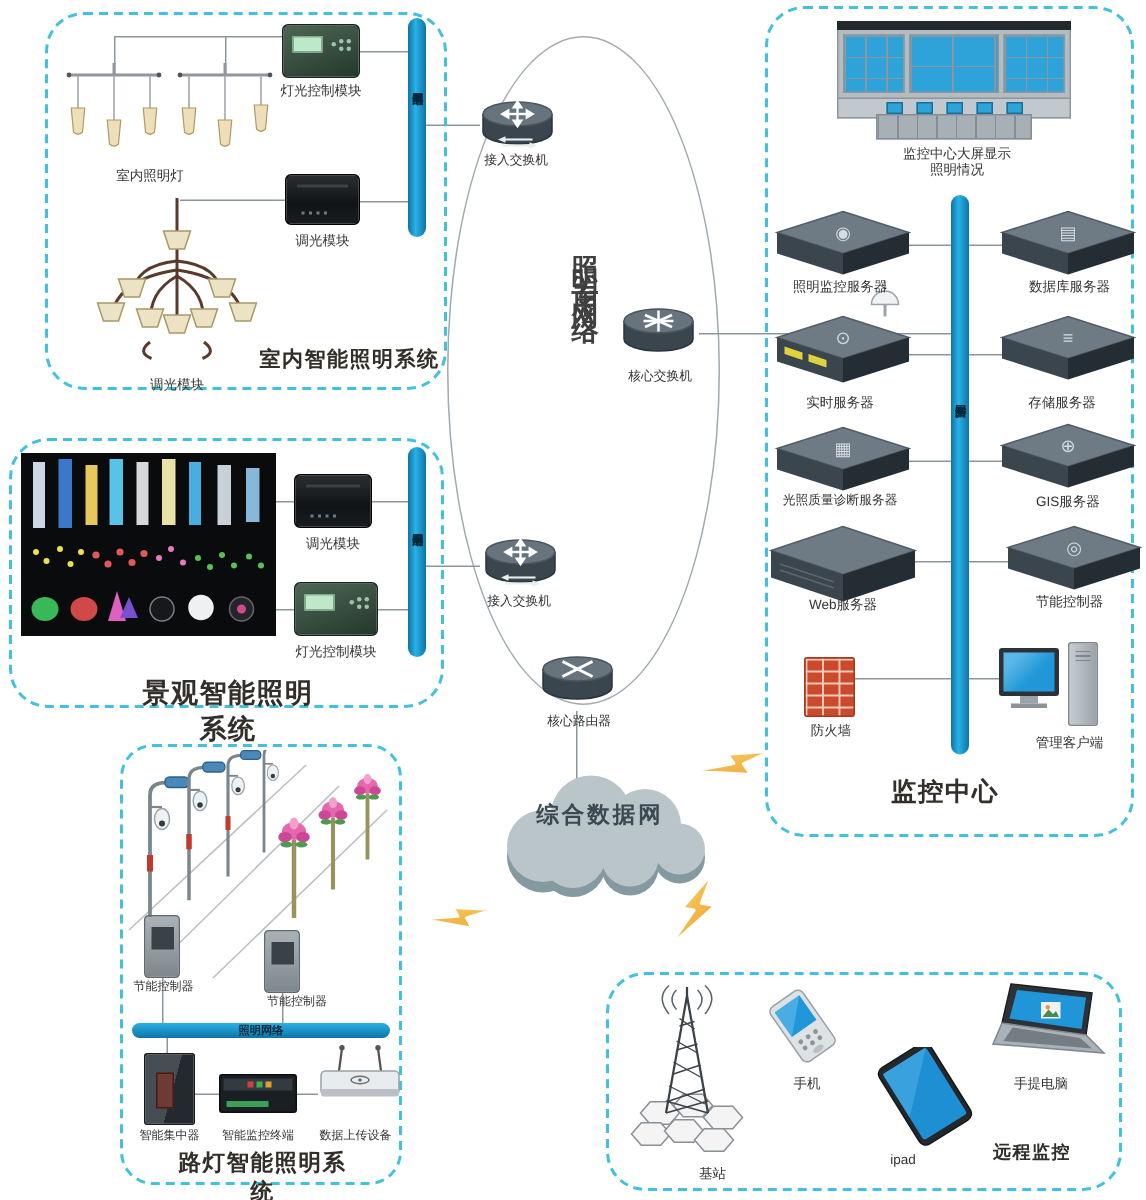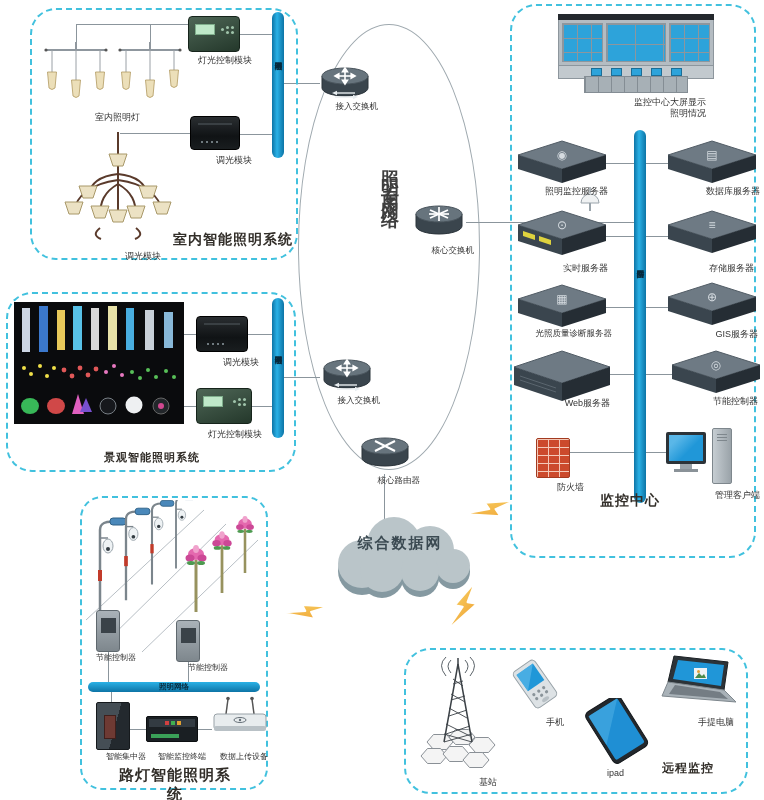--- a/index.html
+++ b/index.html
@@ -1,20 +1,20 @@
 <!DOCTYPE html>
 <html><head>
 <meta charset="utf-8">
 <style>
 *{margin:0;padding:0;box-sizing:border-box}
 html,body{width:764px;height:800px;background:#fff;overflow:hidden;
   font-family:"Liberation Sans",sans-serif;position:relative}
 .abs{position:absolute}
 .box{position:absolute;border:2px dashed #41c1de;border-radius:26px;background:transparent}
-.lbl{position:absolute;font-size:9px;color:#333;text-align:right;line-height:1.15}
+.lbl{position:absolute;font-size:9px;color:#333;text-align:center;line-height:1.15}
 .btitle{position:absolute;font-family:"Liberation Serif",serif;font-weight:bold;
   color:#322e29;text-align:center;letter-spacing:1px}
 .ln{position:absolute;background:#8b959c}
 .bus{position:absolute;border-radius:6px;overflow:hidden}
 .busv{background:linear-gradient(90deg,#0d74a6,#2ab1e6 42%,#0d74a6)}
 .bush{background:linear-gradient(#2ab1e6,#0d74a6)}
 .busv span{display:block;margin:0 auto;writing-mode:vertical-rl;text-orientation:upright;
   font-size:7.5px;font-weight:bold;color:#07293c;line-height:12px}
 .bush span{display:block;text-align:center;font-size:7.5px;font-weight:bold;color:#07293c;line-height:10px}
 .netlabel{position:absolute;writing-mode:vertical-rl;text-orientation:upright;
@@ -216,21 +216,21 @@
     <div class="slot"></div>
     <div class="led"></div>
   </div>
 <div class="gmod" style="left:196px;top:388px;width:56px;height:36px">
     <div class="lcd"></div>
     <div class="dots"></div>
   </div>
 
 <div class="lbl" style="left:185px;top:357px;width:74px">调光模块</div>
 <div class="lbl" style="left:186px;top:429px;width:76px">灯光控制模块</div>
-<div class="btitle" style="left:88px;top:450px;width:128px;font-size:11px">景观智能照明系统</div>
+<div class="btitle" style="left:88px;top:450px;width:128px;font-size:18px">景观智能照明系统</div>
 
 <svg class="abs" style="left:84px;top:500px" width="178" height="156" viewBox="0 0 178 156">
   <g stroke="#b8bfc5" stroke-width="1">
       <line x1="2" y1="120" x2="120" y2="10"></line>
       <line x1="16" y1="148" x2="142" y2="24"></line>
       <line x1="58" y1="152" x2="174" y2="40"></line>
     </g>
   <g id="poles">
     <g transform="translate(16,8)">
         <path d="M0,110 V22 Q0,12 16,14" fill="none" stroke="#7b858c" stroke-width="2.5"></path>
@@ -533,21 +533,21 @@
 <div class="lbl" style="left:512px;top:186px;width:96px">照明监控服务器</div>
 <div class="lbl" style="left:512px;top:263px;width:96px">实时服务器</div>
 <div class="lbl" style="left:508px;top:329px;width:104px;font-size:8.5px">光照质量诊断服务器</div>
 <div class="lbl" style="left:514px;top:398px;width:96px">Web服务器</div>
 <div class="lbl" style="left:524px;top:482px;width:60px">防火墙</div>
 <div class="lbl" style="left:666px;top:186px;width:94px">数据库服务器</div>
 <div class="lbl" style="left:662px;top:263px;width:92px">存储服务器</div>
 <div class="lbl" style="left:666px;top:329px;width:92px">GIS服务器</div>
 <div class="lbl" style="left:668px;top:396px;width:90px">节能控制器</div>
 <div class="lbl" style="left:666px;top:490px;width:94px">管理客户端</div>
-<div class="btitle" style="left:582px;top:492px;width:96px;font-size:14px">监控中心</div>
+<div class="btitle" style="left:582px;top:516px;width:96px;font-size:17px">监控中心</div>
 
 <svg class="abs" style="left:418px;top:656px" width="80" height="118" viewBox="0 0 80 118">
   <g fill="#f4f4f4" stroke="#8a9096" stroke-width="1">
     <polygon points="9,86 15.5,78.5 28.5,78.5 35,86 28.5,93.5 15.5,93.5"></polygon>
     <polygon points="31,81 37.5,73.5 50.5,73.5 57,81 50.5,88.5 37.5,88.5"></polygon>
     <polygon points="51,89 57.5,81.5 70.5,81.5 77,89 70.5,96.5 57.5,96.5"></polygon>
     <polygon points="3,100 9.5,92.5 22.5,92.5 29,100 22.5,107.5 9.5,107.5"></polygon>
     <polygon points="25,98 31.5,90.5 44.5,90.5 51,98 44.5,105.5 31.5,105.5"></polygon>
     <polygon points="45,104 51.5,96.5 64.5,96.5 71,104 64.5,111.5 51.5,111.5"></polygon>
   </g>

